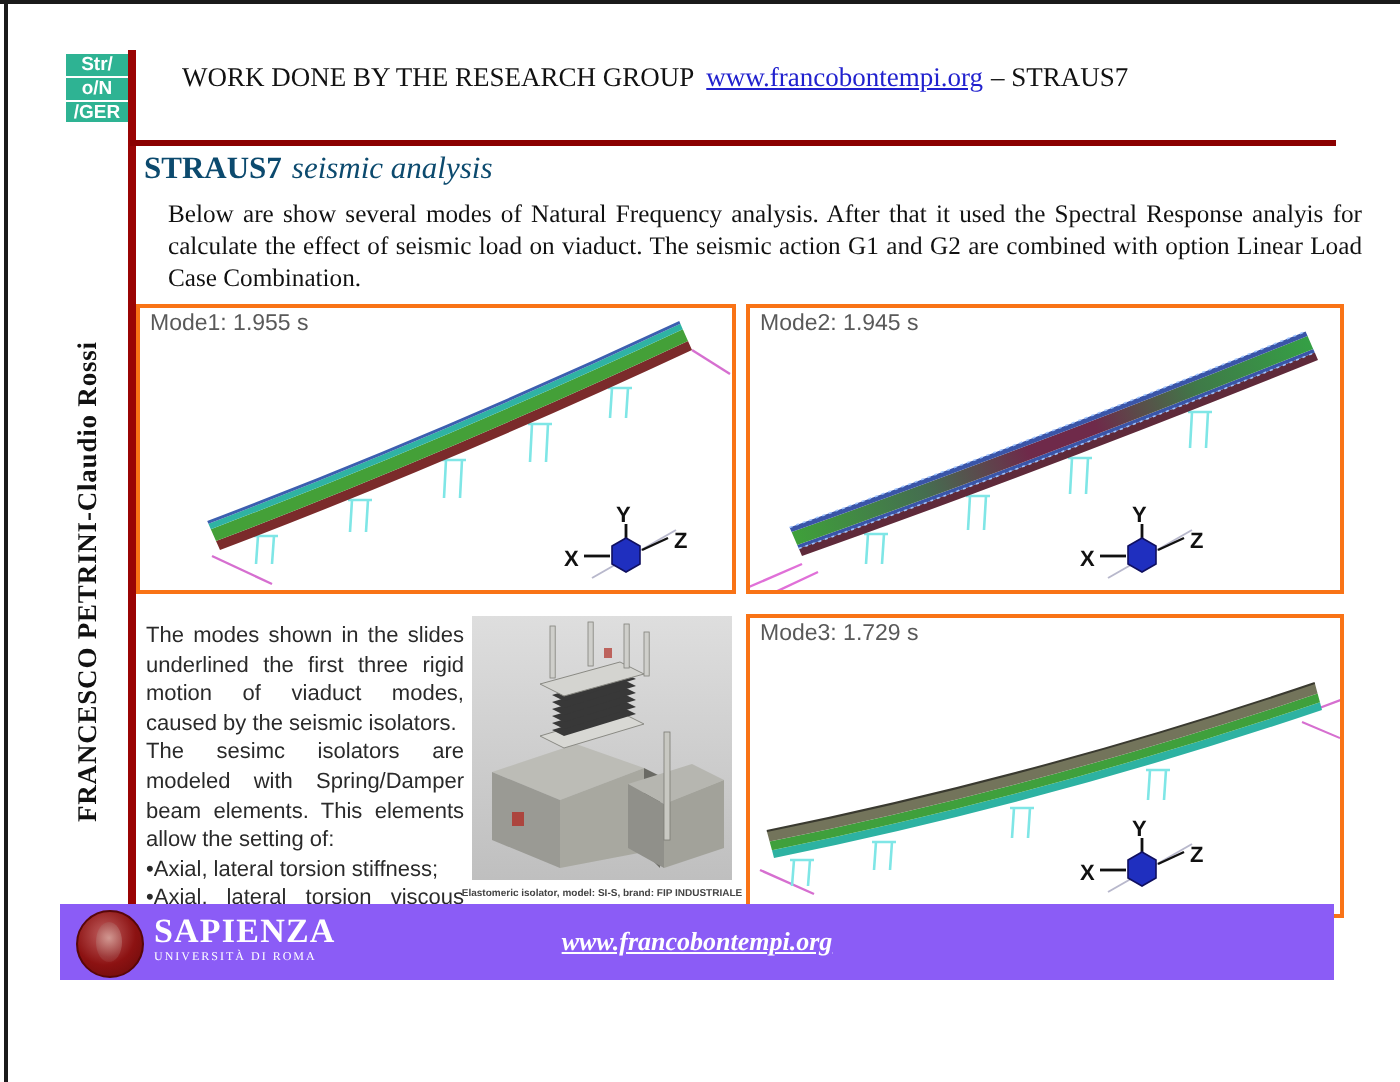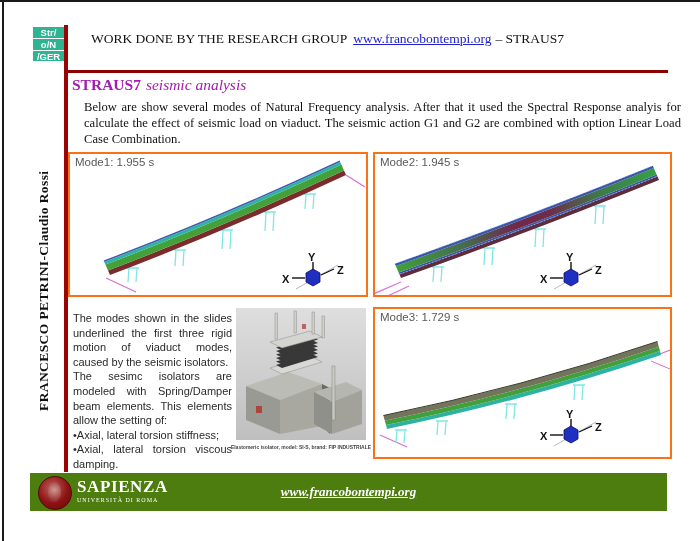--- a/index.html
+++ b/index.html
@@ -15,21 +15,21 @@
   .stronger .row{flex:1;display:flex;align-items:center;justify-content:center;border-bottom:1px solid #fff;}
   .stronger .row:last-child{border-bottom:none;}
 
   .vline-red{position:absolute;left:64px;top:25px;width:4px;height:447px;background:#9A0404;}
   .hline-red{position:absolute;left:65px;top:70px;width:603px;height:3px;background:#8B0000;}
 
   .header-title{position:absolute;left:91px;top:31px;width:580px;font-weight:normal;font-size:13.5px;
                 color:#111;white-space:nowrap;}
   .header-title .lnk{color:#2121CE;text-decoration:underline;margin:0 4px 0 6px;}
 
-  .slide-title{position:absolute;left:72px;top:76px;font-size:15.5px;color:#a21caf;white-space:nowrap;}
+  .slide-title{position:absolute;left:72px;top:76px;font-size:15.5px;color:#0c4a6e;white-space:nowrap;}
   .slide-title .t1{font-weight:bold;}
   .slide-title .t2{font-style:italic;margin-left:5px;}
 
   .intro{position:absolute;left:84px;top:100px;width:597px;font-size:12.6px;line-height:15.8px;
          color:#111;text-align:justify;}
 
   .author{position:absolute;left:34px;top:145px;height:292px;width:20px;
           writing-mode:vertical-rl;transform:rotate(180deg);
           font-weight:bold;font-size:13.5px;color:#111;letter-spacing:0.4px;
           display:flex;align-items:center;justify-content:center;white-space:nowrap;}
@@ -52,21 +52,21 @@
            font-family:"Liberation Sans",sans-serif;font-size:11px;line-height:14.6px;
            color:#2a2a2a;text-align:justify;}
   .isotext div{margin:0;}
 
   .isophoto{position:absolute;left:236px;top:308px;width:130px;height:132px;
             background:linear-gradient(#dedede,#bfbfbf);}
   .isocaption{position:absolute;left:230px;top:444px;width:142px;
               font-family:"Liberation Sans",sans-serif;font-weight:bold;font-size:5px;
               color:#444;text-align:center;}
 
-  .footer-bar{position:absolute;left:30px;top:473px;width:637px;height:38px;background:#4d7c0f;}
+  .footer-bar{position:absolute;left:30px;top:452px;width:637px;height:38px;background:#8b5cf6;}
   .seal{position:absolute;left:8px;top:3px;width:32px;height:32px;border-radius:50%;
         background:radial-gradient(circle at 42% 35%, #c06060 0%, #8c1212 55%, #660a0a 100%);
         border:1px solid #570707;}
   .seal-inner{position:absolute;left:9px;top:5px;width:13px;height:20px;border-radius:50%;
         background:radial-gradient(circle at 50% 40%, #d8a8a0 0%, #a04040 70%, transparent 100%);opacity:.8;}
   .sap-block{position:absolute;left:47px;top:5px;color:#fff;line-height:1;}
   .sap-name{font-size:17px;font-weight:bold;letter-spacing:0.6px;font-family:"Liberation Serif",serif;}
   .sap-sub{font-size:6px;letter-spacing:1px;margin-top:2px;font-family:"Liberation Serif",serif;}
   .bar-link{position:absolute;left:0;right:0;top:11px;text-align:center;color:#fff;
             font-weight:bold;font-style:italic;font-size:13px;text-decoration:underline;}

